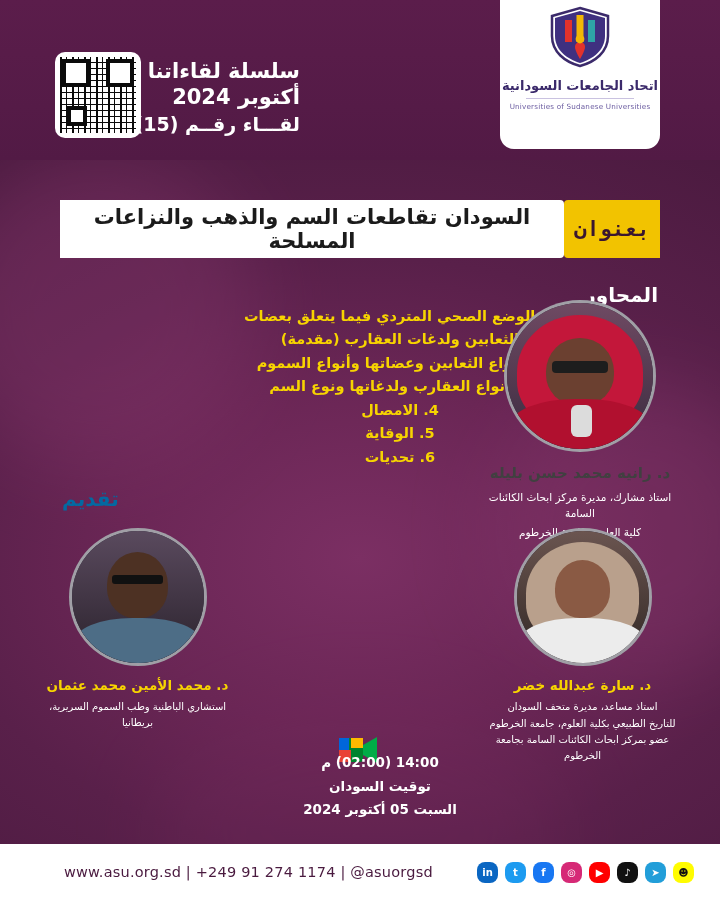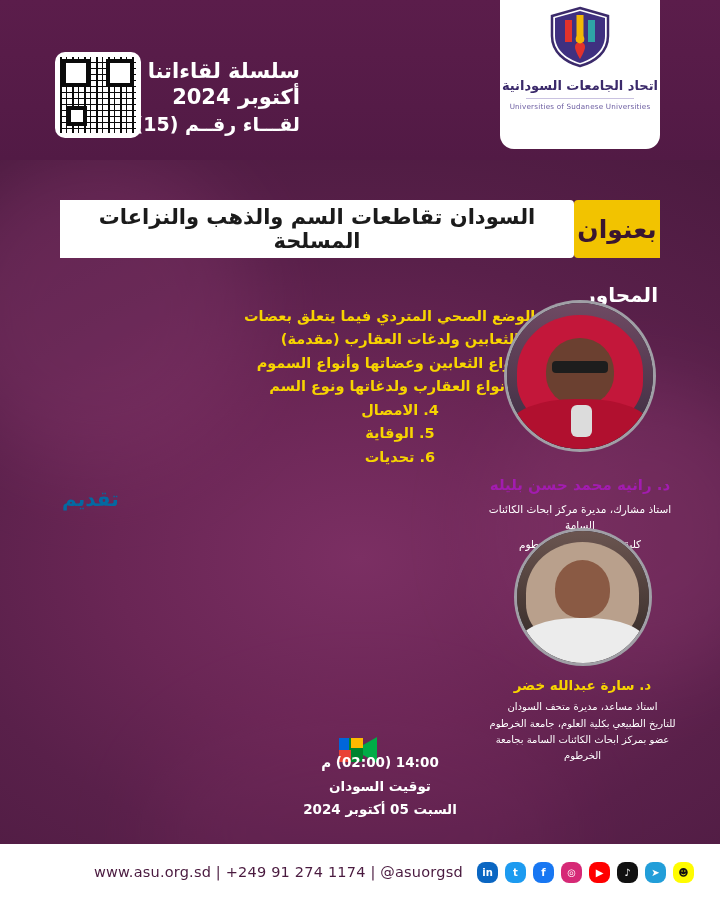--- a/index.html
+++ b/index.html
@@ -75,23 +75,23 @@
   .qr::before { top:2px; left:2px; }
   .qr::after  { top:2px; right:2px; }
   .qr-b3 { position:absolute; bottom:7px; left:7px; width:20px;height:20px;border:4px solid #0b0b0b;background:#fff;}
 
   
   .title-row {
     position: absolute; top: 200px; right: 60px; left: 60px;
     display: flex; align-items: stretch; height: 58px;
   }
   .title-tag {
-    width: 86px; background: #f2c300; color: #3a1630;
+    width: 96px; background: #f2c300; color: #3a1630;
     display: flex; align-items: center; justify-content: center;
-    font-size: 25px; font-weight: bold; border-radius: 4px 0 0 4px;
+    font-size: 21px; font-weight: bold; border-radius: 4px 0 0 4px; font-family: Liberation Mono, monospace;
   }
   .title-box {
     flex: 1; background: #fff; color: #1b1b1b;
     display: flex; align-items: center; justify-content: center;
     font-size: 21px; font-weight: bold; border-radius: 0 4px 4px 0;
     text-align: center; padding: 0 14px;
   }
 
   
   .axes-label {
@@ -109,21 +109,21 @@
   .main-speaker { position: absolute; top: 300px; right: 40px; width: 200px; text-align: center; }
   .ph-circle {
     border-radius: 50%; overflow: hidden; position: relative;
     border: 3px solid rgba(255,255,255,.55);
     margin: 0 auto;
     background: #2d2a3a;
   }
   .ph-180 { width: 152px; height: 152px; }
   .ph-140 { width: 138px; height: 138px; }
   .name-main {
-    margin-top: 24px; color: #a21caf; font-size: 15px; font-weight: bold;
+    margin-top: 12px; color: #404040; font-size: 15px; font-weight: bold;
   }
   .bio {
     margin-top: 7px; color: #ffffff; font-size: 10.5px; line-height: 1.55;
   }
 
   
   .presenters-label {
     position: absolute; top: 487px; left: 62px;
     color: #0369a1; font-size: 20px; font-weight: bold;
   }
@@ -148,21 +148,21 @@
 
   
   .footer {
     position: absolute; bottom: 0; left: 0; right: 0; height: 56px;
     background: #fff; display: flex; align-items: center;
     justify-content: space-between; padding: 0 26px;
     direction: ltr;
   }
   .footer-contact {
     color: #4a1a3f; font-size: 14.5px; letter-spacing: .2px;
-    margin-left: 68px;
+    margin-left: 38px;
   }
   .socials { display: flex; gap: 7px; align-items: center; }
   .sbtn {
     width: 21px; height: 21px; border-radius: 8px; background: #2c2c2c;
     display: flex; align-items: center; justify-content: center;
     color: #fff; font-size: 10px; font-weight: bold;
   }
   .s-li { background:#0a66c2; } .s-tw { background:#1d9bf0; }
   .s-fb { background:#1877f2; } .s-ig { background:#d62976; }
   .s-yt { background:#ff0000; } .s-tt { background:#111; }
@@ -267,20 +267,32 @@
         <div class="head" style="background:#8a5a44;left:29%;top:22%;width:42%;height:44%;"></div>
         <div class="body" style="background:#ececec;"></div>
       </div>
     </div>
     <div class="name-sub">د. سارة عبدالله خضر</div>
     <div class="bio-sub">استاذ مساعد، مديرة متحف السودان</div>
     <div class="bio-sub" style="margin-top:1px">للتاريخ الطبيعي بكلية العلوم، جامعة الخرطوم</div>
     <div class="bio-sub" style="margin-top:1px">عضو بمركز ابحاث الكائنات السامة بجامعة الخرطوم</div>
   </div>
 
+  <div class="person">
+    <div class="ph-circle ph-140">
+      <div class="face">
+        <div class="bg" style="background:linear-gradient(180deg,#5a4a5e,#2a222c)"></div>
+        <div class="head" style="background:#4d3123;left:27%;top:16%;width:46%;height:50%;"></div>
+        <div style="position:absolute;left:31%;top:33%;width:38%;height:7%;background:#111;border-radius:3px;"></div>
+        <div class="body" style="background:#4d6d86;"></div>
+      </div>
+    </div>
+    <div class="name-sub">د. محمد الأمين محمد عثمان</div>
+    <div class="bio-sub">استشاري الباطنية وطب السموم السريرية، بريطانيا</div>
+  </div>
 
 </div>
 
 <div class="meet-icon">
   <svg viewBox="0 0 46 36" width="46" height="36" aria-hidden="true">
     <rect x="2" y="6" width="24" height="24" rx="3" fill="#00832d"></rect>
     <rect x="2" y="6" width="10" height="12" fill="#0066da"></rect>
     <rect x="2" y="18" width="12" height="12" fill="#e94235"></rect>
     <rect x="14" y="6" width="12" height="10" fill="#ffba00"></rect>
     <path d="M26 13 L40 5 v26 L26 23 Z" fill="#00ac47"></path>

